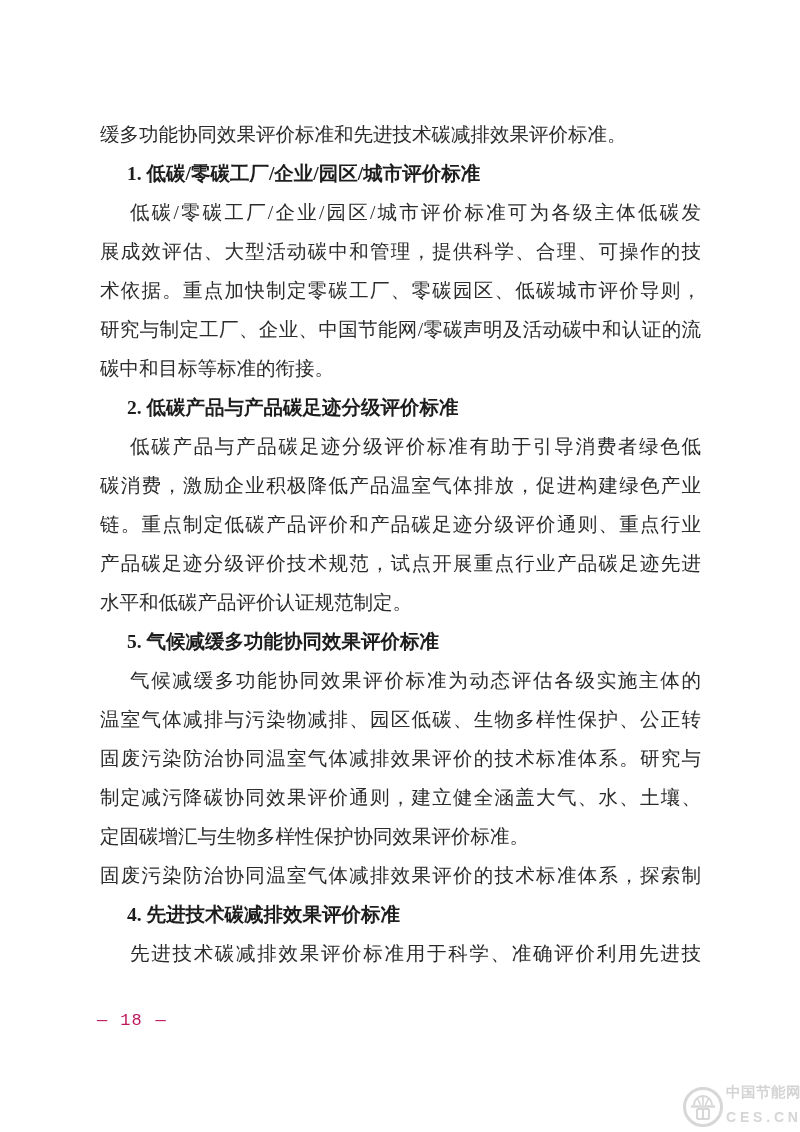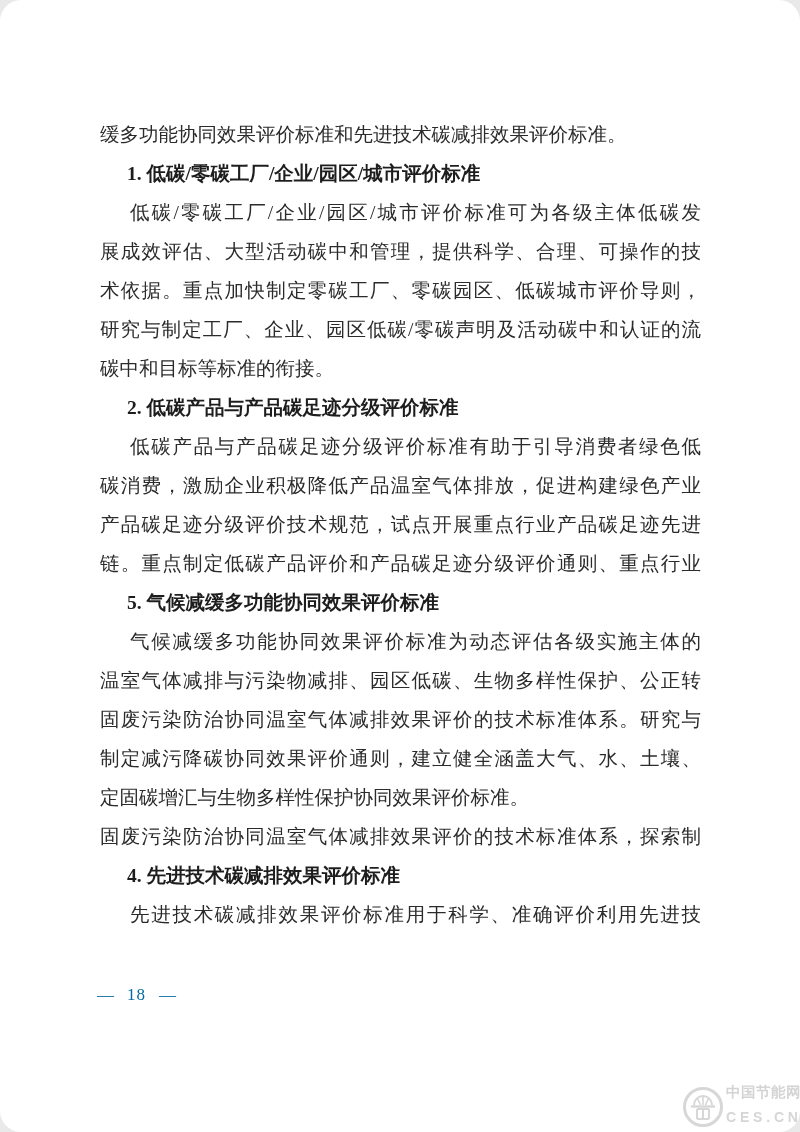--- a/index.html
+++ b/index.html
@@ -4,21 +4,20 @@
 <style>
   html, body { margin: 0; padding: 0; background: #e9e9e9; }
   .page {
     position: relative;
     width: 800px;
     height: 1132px;
     margin: 0 auto;
     background: #ffffff;
     overflow: hidden;
     font-family: "Liberation Serif", "DejaVu Serif", serif;
-    border-radius: 21px;
   }
   .text-block {
     position: absolute;
     left: 100px;
     top: 115px;
     width: 601px;
     font-size: 19.5px;
     line-height: 39px;
     color: #2b2b2b;
   }
@@ -32,25 +31,26 @@
   }
   .line.indent { text-indent: 30px; }
   .line.heading {
     font-weight: 700;
     text-indent: 27px;
     color: #1d1d1d;
   }
   .footer {
     position: absolute;
     left: 97px;
-    top: 982px;
+    top: 1008px;
     height: 26px;
     line-height: 26px;
     font-size: 17px;
-    color: #0369a1;
+    color: #be185d;
+    font-family: Liberation Mono, monospace;
   }
   .footer .dash { letter-spacing: 0; }
   .footer .num { margin: 0 13px; letter-spacing: 1px; }
   .watermark {
     position: absolute;
     left: 682px;
     top: 1085px;
     display: flex;
     align-items: flex-start;
     color: #d4d4d4;
@@ -82,27 +82,28 @@
 <body>
 
 <div class="page">
 
   <div class="text-block" id="text-block">
       <div class="line">缓多功能协同效果评价标准和先进技术碳减排效果评价标准。</div>
       <div class="line heading indent">1. 低碳/零碳工厂/企业/园区/城市评价标准</div>
       <div class="line indent justify">低碳/零碳工厂/企业/园区/城市评价标准可为各级主体低碳发</div>
       <div class="line justify">展成效评估、大型活动碳中和管理，提供科学、合理、可操作的技</div>
       <div class="line justify">术依据。重点加快制定零碳工厂、零碳园区、低碳城市评价导则，</div>
-      <div class="line justify">研究与制定工厂、企业、园区低碳/零碳声明及活动碳中和认证的流</div>
+      <div class="line justify">研究与制定工厂、企业、中国节能网/零碳声明及活动碳中和认证的流</div>
       <div class="line">碳中和目标等标准的衔接。</div>
       <div class="line heading indent">2. 低碳产品与产品碳足迹分级评价标准</div>
       <div class="line indent justify">低碳产品与产品碳足迹分级评价标准有助于引导消费者绿色低</div>
       <div class="line justify">碳消费，激励企业积极降低产品温室气体排放，促进构建绿色产业</div>
+      <div class="line justify">链。重点制定低碳产品评价和产品碳足迹分级评价通则、重点行业</div>
       <div class="line justify">产品碳足迹分级评价技术规范，试点开展重点行业产品碳足迹先进</div>
-      <div class="line justify">链。重点制定低碳产品评价和产品碳足迹分级评价通则、重点行业</div>
+      <div class="line">水平和低碳产品评价认证规范制定。</div>
       <div class="line heading indent">5. 气候减缓多功能协同效果评价标准</div>
       <div class="line indent justify">气候减缓多功能协同效果评价标准为动态评估各级实施主体的</div>
       <div class="line justify">温室气体减排与污染物减排、园区低碳、生物多样性保护、公正转</div>
       <div class="line justify">固废污染防治协同温室气体减排效果评价的技术标准体系。研究与</div>
       <div class="line justify">制定减污降碳协同效果评价通则，建立健全涵盖大气、水、土壤、</div>
       <div class="line">定固碳增汇与生物多样性保护协同效果评价标准。</div>
       <div class="line justify">固废污染防治协同温室气体减排效果评价的技术标准体系，探索制</div>
       <div class="line heading indent">4. 先进技术碳减排效果评价标准</div>
       <div class="line indent justify">先进技术碳减排效果评价标准用于科学、准确评价利用先进技</div>
     </div>

